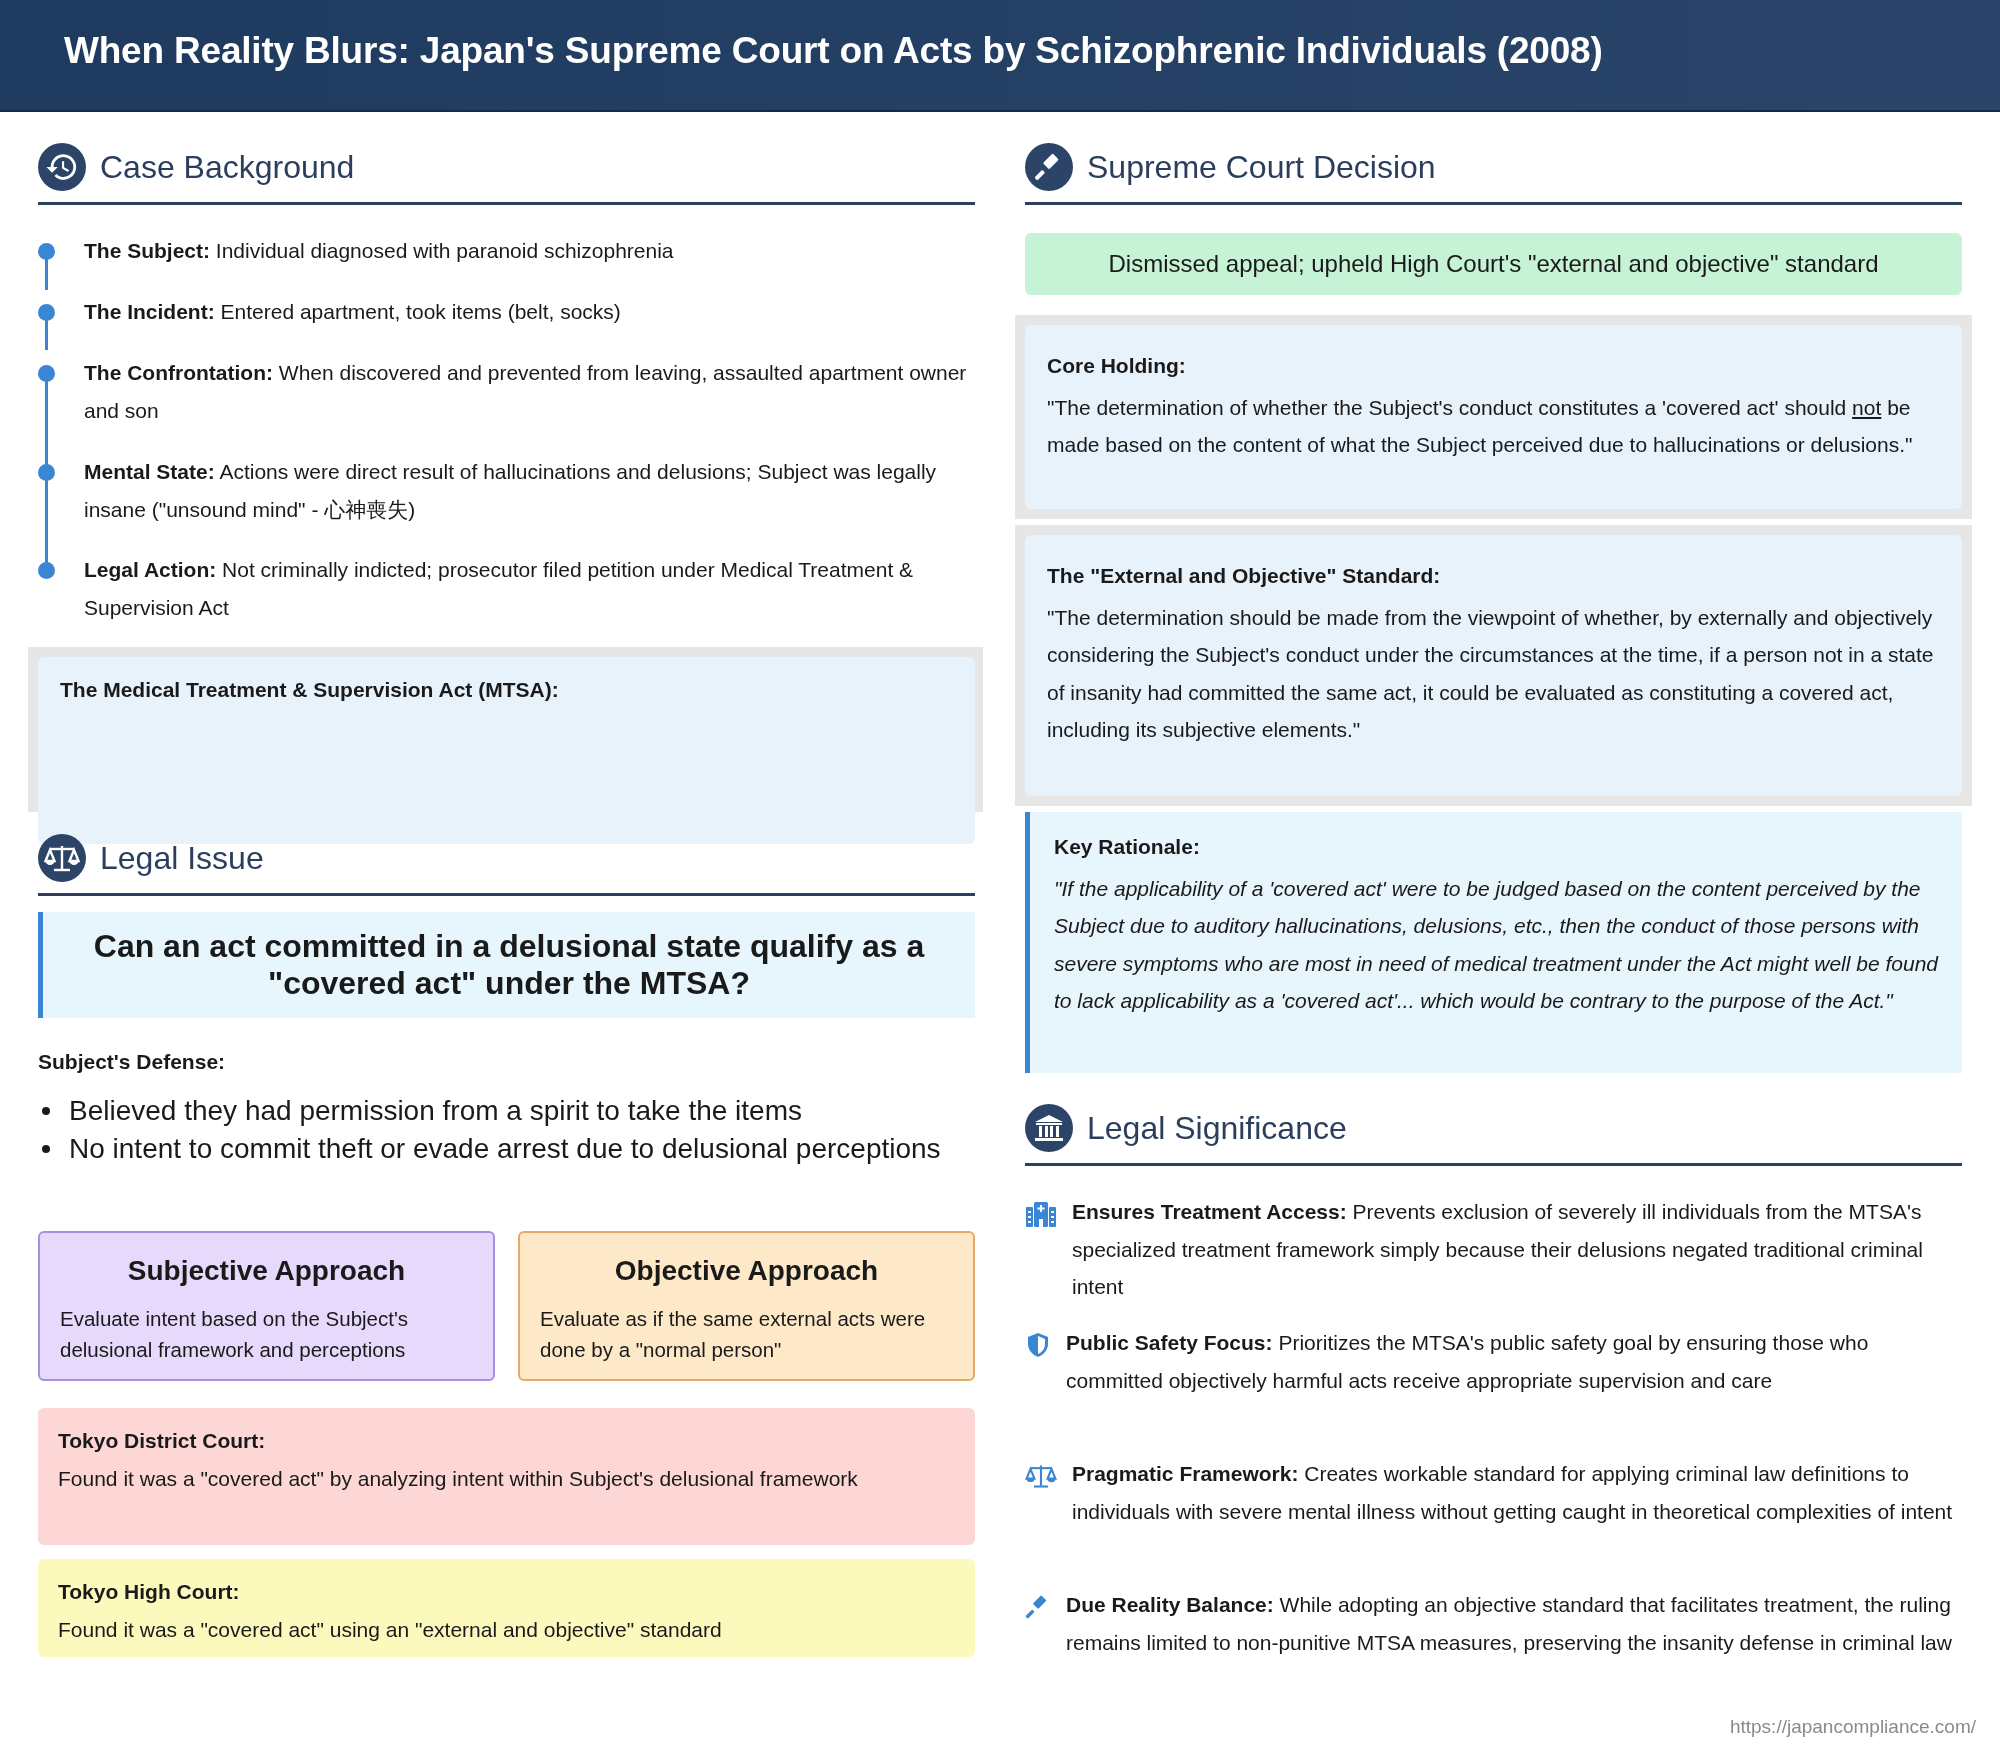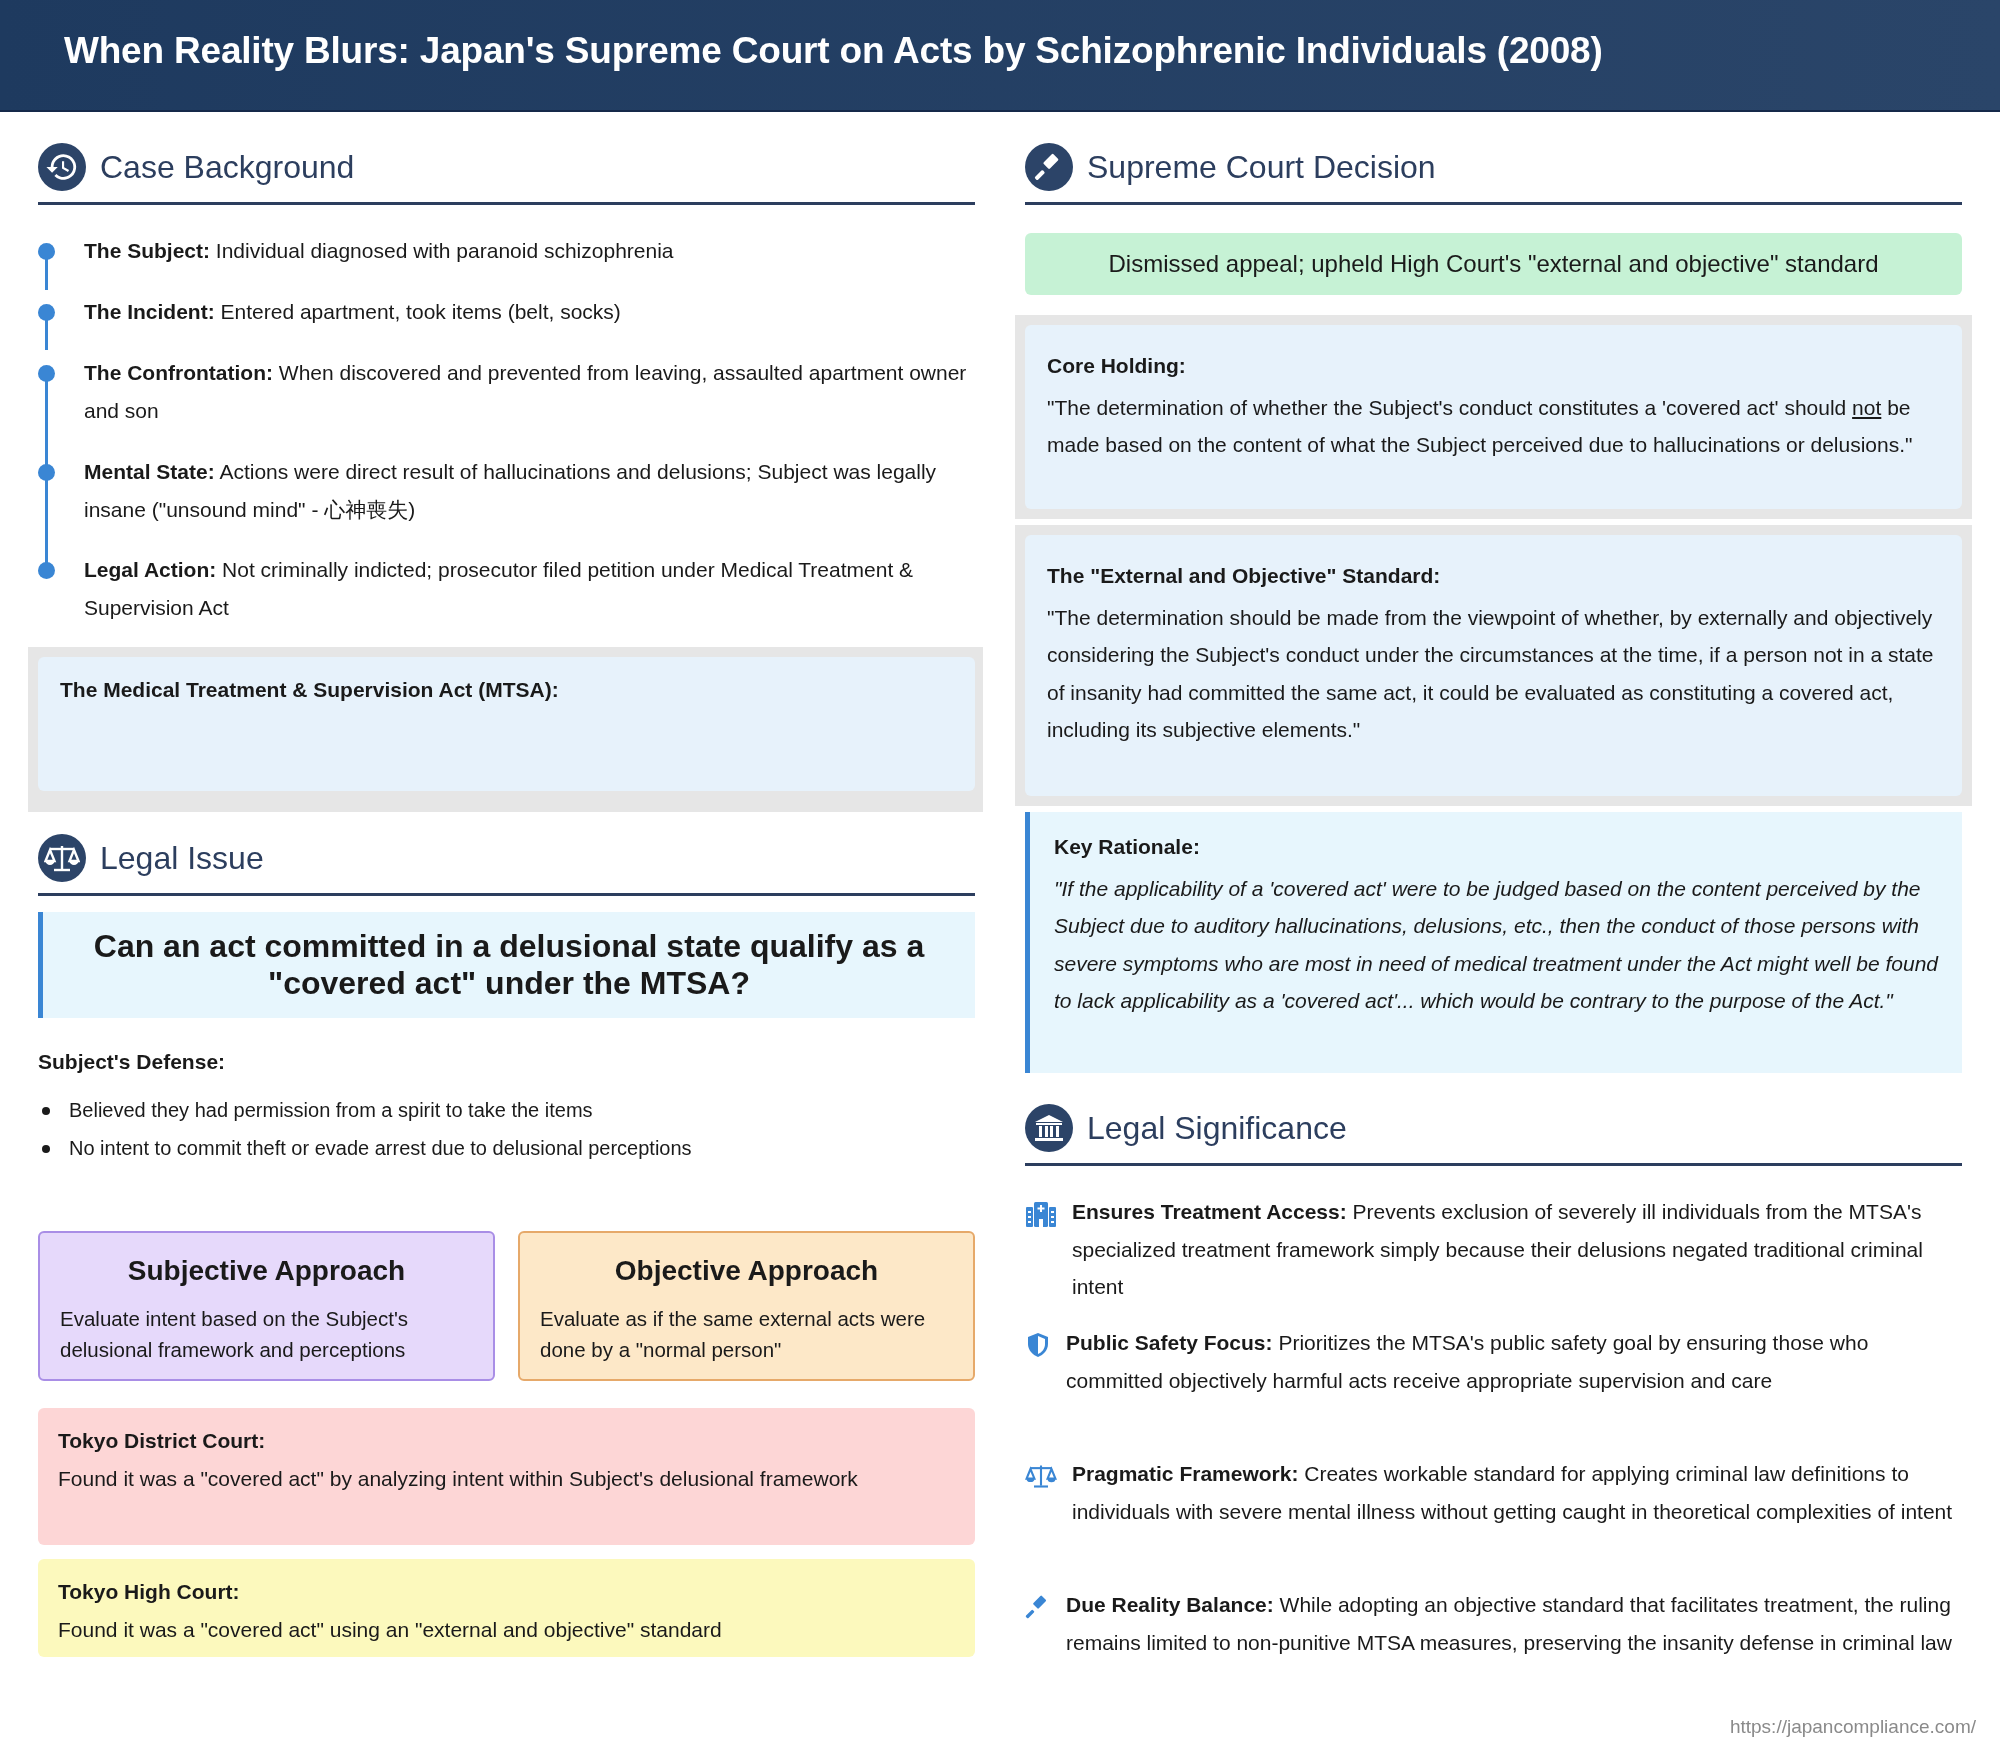--- a/index.html
+++ b/index.html
@@ -44,21 +44,21 @@
 
   .question {
     position: absolute; left: 0; top: 912px; width: 937px; height: 106px;
     background: #e7f6fd; border-left: 5px solid #3a86d4;
     display: flex; align-items: center; justify-content: center; text-align: center;
     padding: 0 20px;
   }
   .question span { font-size: 32px; font-weight: 700; line-height: 37.5px; }
 
   .bullets { position: absolute; left: 0; top: 1092px; width: 937px; list-style: none; }
-  .bullets li { position: relative; padding-left: 31px; font-size: 20px; line-height: 37.5px; }
+  .bullets li { position: relative; padding-left: 31px; font-size: 28px; line-height: 37.5px; }
   .bullets li .dot { position: absolute; left: 4px; top: 15px; width: 8px; height: 8px; border-radius: 50%; background: #1a1a1a; }
 
   .approach {
     position: absolute; top: 1231px; width: 457px; height: 150px; border-radius: 6px;
     padding: 20px 20px; 
   }
   .approach .ah { text-align: center; font-size: 28px; font-weight: 700; line-height: 36px; margin-bottom: 14px; }
   .approach .ad { font-size: 20.5px; line-height: 31px; }
   .subj { left: 0; background: #e6d9fb; border: 2px solid #a98ee6; }
   .obj { left: 480px; background: #fde8c8; border: 2px solid #e6a96a; }
@@ -127,21 +127,21 @@
       <div class="tl-dot" style="top:11px;"></div>
       <div class="tl-text p"><span class="b">Mental State:</span> <span>Actions were direct result of hallucinations and delusions; Subject was legally insane ("unsound mind" - 心神喪失)</span></div>
     </div>
     <div class="tl-item" style="top:319px;">
       <div class="tl-dot" style="top:11px;"></div>
       <div class="tl-text p"><span class="b">Legal Action:</span> <span>Not criminally indicted; prosecutor filed petition under Medical Treatment &amp; Supervision Act</span></div>
     </div>
   </div>
 
   <div class="gray-wrap" style="left:-10px; top:647px; width:955px; height:165px;">
-    <div class="blue-card card-pad" style="left:10px; top:10px; width:937px; height:134px;">
+    <div class="blue-card card-pad" style="left:10px; top:10px; width:937px; height:187px;">
       <div class="p b">The Medical Treatment &amp; Supervision Act (MTSA):</div>
     </div>
   </div>
 
   <div class="sec-head" style="top:834px;">
     <div class="sec-icon">
       <svg width="36" height="32" viewBox="0 0 36 32">
           <g fill="none" stroke="#fff" stroke-width="2.4">
             <line x1="18" y1="4" x2="18" y2="27"></line>
             <line x1="6" y1="7" x2="30" y2="7"></line>

